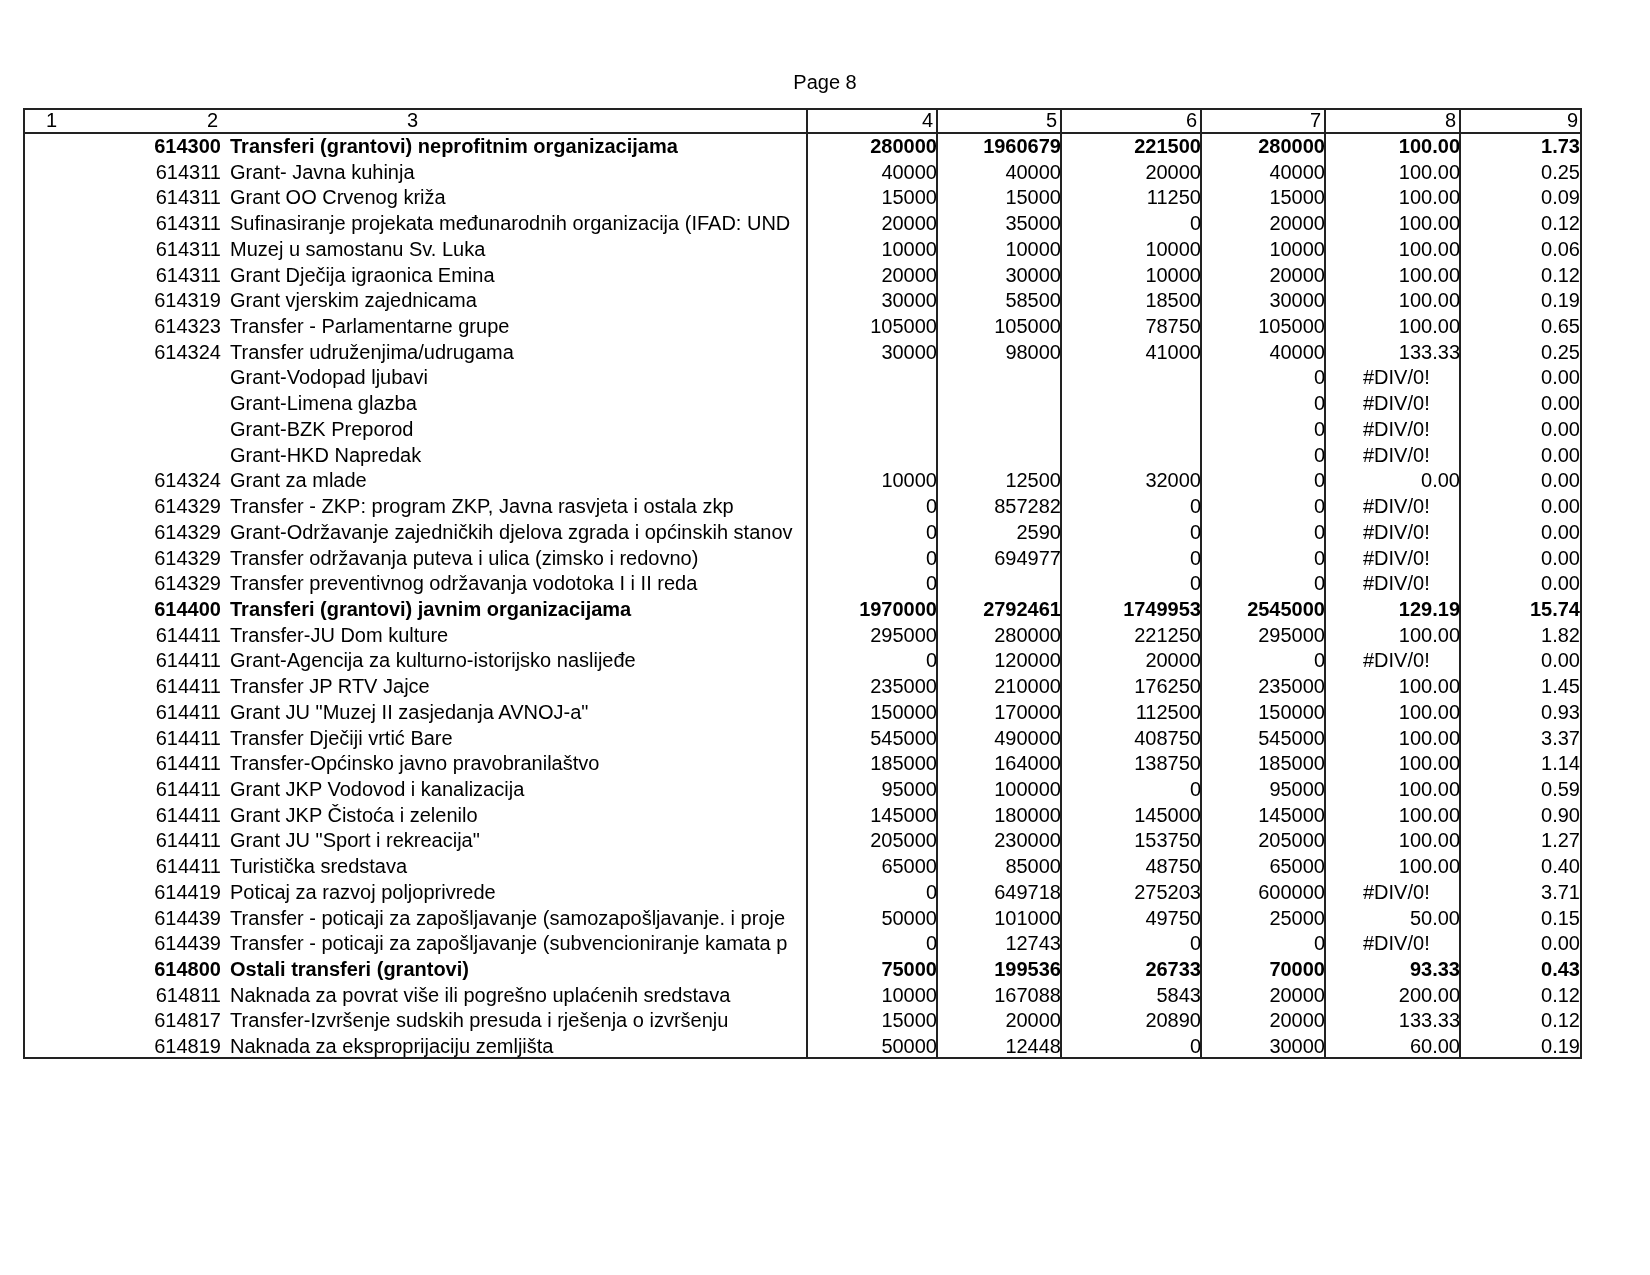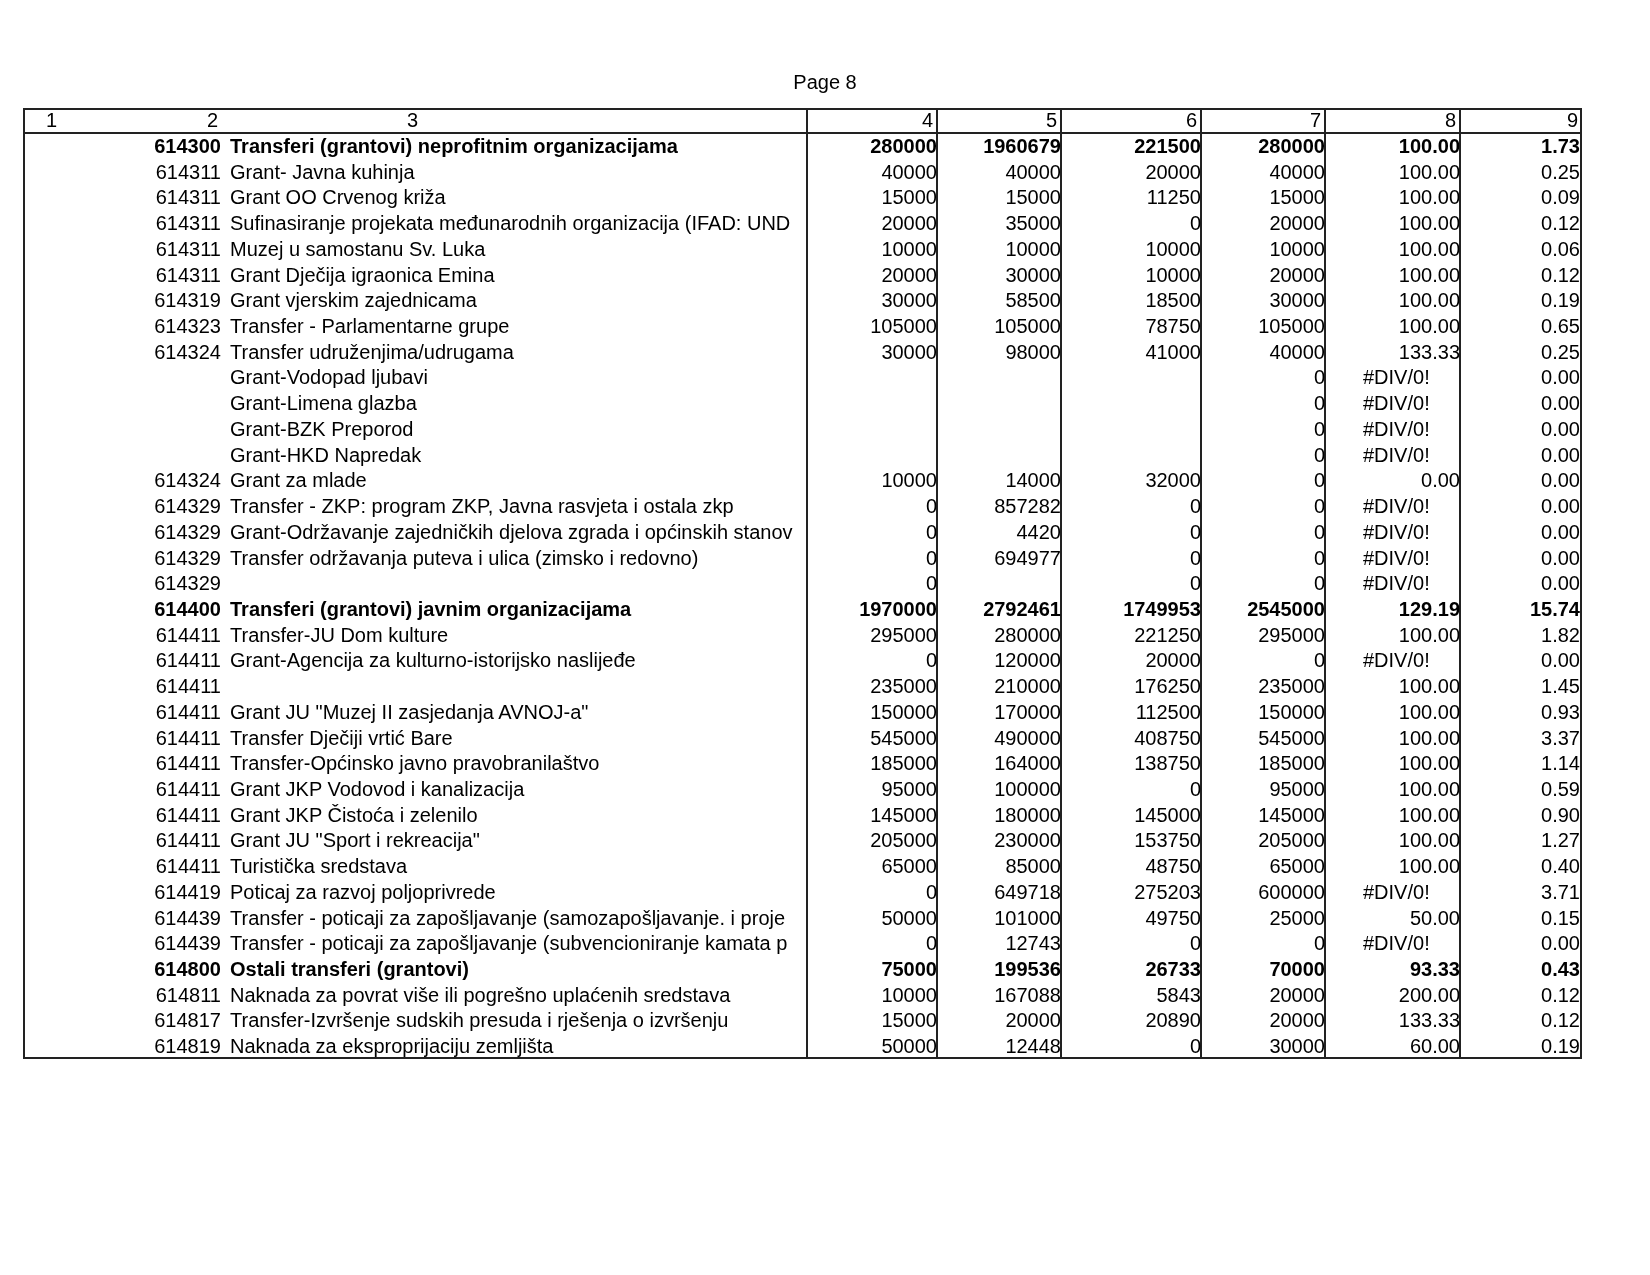--- a/index.html
+++ b/index.html
@@ -178,58 +178,59 @@
       <span class="num c5"></span>
       <span class="num c6"></span>
       <span class="num c7">0</span>
       <span class="num c8 err">#DIV/0!</span>
       <span class="num c9">0.00</span>
     </div>
     <div class="row" style="top: 468.36px;">
       <span class="code">614324</span>
       <span class="desc">Grant za mlade</span>
       <span class="num c4">10000</span>
-      <span class="num c5">14000</span>
+      <span class="num c5">12500</span>
       <span class="num c6">32000</span>
       <span class="num c7">0</span>
       <span class="num c8">0.00</span>
       <span class="num c9">0.00</span>
     </div>
     <div class="row" style="top: 494.08px;">
       <span class="code">614329</span>
       <span class="desc">Transfer - ZKP: program ZKP, Javna rasvjeta i ostala zkp</span>
       <span class="num c4">0</span>
       <span class="num c5">857282</span>
       <span class="num c6">0</span>
       <span class="num c7">0</span>
       <span class="num c8 err">#DIV/0!</span>
       <span class="num c9">0.00</span>
     </div>
     <div class="row" style="top: 519.8px;">
       <span class="code">614329</span>
       <span class="desc">Grant-Održavanje zajedničkih djelova zgrada i općinskih stanov</span>
       <span class="num c4">0</span>
-      <span class="num c5">4420</span>
+      <span class="num c5">2590</span>
       <span class="num c6">0</span>
       <span class="num c7">0</span>
       <span class="num c8 err">#DIV/0!</span>
       <span class="num c9">0.00</span>
     </div>
     <div class="row" style="top: 545.52px;">
       <span class="code">614329</span>
       <span class="desc">Transfer održavanja puteva i ulica (zimsko i redovno)</span>
       <span class="num c4">0</span>
       <span class="num c5">694977</span>
       <span class="num c6">0</span>
       <span class="num c7">0</span>
       <span class="num c8 err">#DIV/0!</span>
       <span class="num c9">0.00</span>
     </div>
     <div class="row" style="top: 571.24px;">
       <span class="code">614329</span>
+      <span class="desc">Transfer preventivnog održavanja vodotoka I i II reda</span>
       <span class="num c4">0</span>
       <span class="num c5"></span>
       <span class="num c6">0</span>
       <span class="num c7">0</span>
       <span class="num c8 err">#DIV/0!</span>
       <span class="num c9">0.00</span>
     </div>
     <div class="row bold" style="top: 596.96px;">
       <span class="code">614400</span>
       <span class="desc">Transferi (grantovi) javnim organizacijama</span>
@@ -255,20 +256,21 @@
       <span class="desc">Grant-Agencija za kulturno-istorijsko naslijeđe</span>
       <span class="num c4">0</span>
       <span class="num c5">120000</span>
       <span class="num c6">20000</span>
       <span class="num c7">0</span>
       <span class="num c8 err">#DIV/0!</span>
       <span class="num c9">0.00</span>
     </div>
     <div class="row" style="top: 674.12px;">
       <span class="code">614411</span>
+      <span class="desc">Transfer JP RTV Jajce</span>
       <span class="num c4">235000</span>
       <span class="num c5">210000</span>
       <span class="num c6">176250</span>
       <span class="num c7">235000</span>
       <span class="num c8">100.00</span>
       <span class="num c9">1.45</span>
     </div>
     <div class="row" style="top: 699.84px;">
       <span class="code">614411</span>
       <span class="desc">Grant JU "Muzej II zasjedanja AVNOJ-a"</span>

